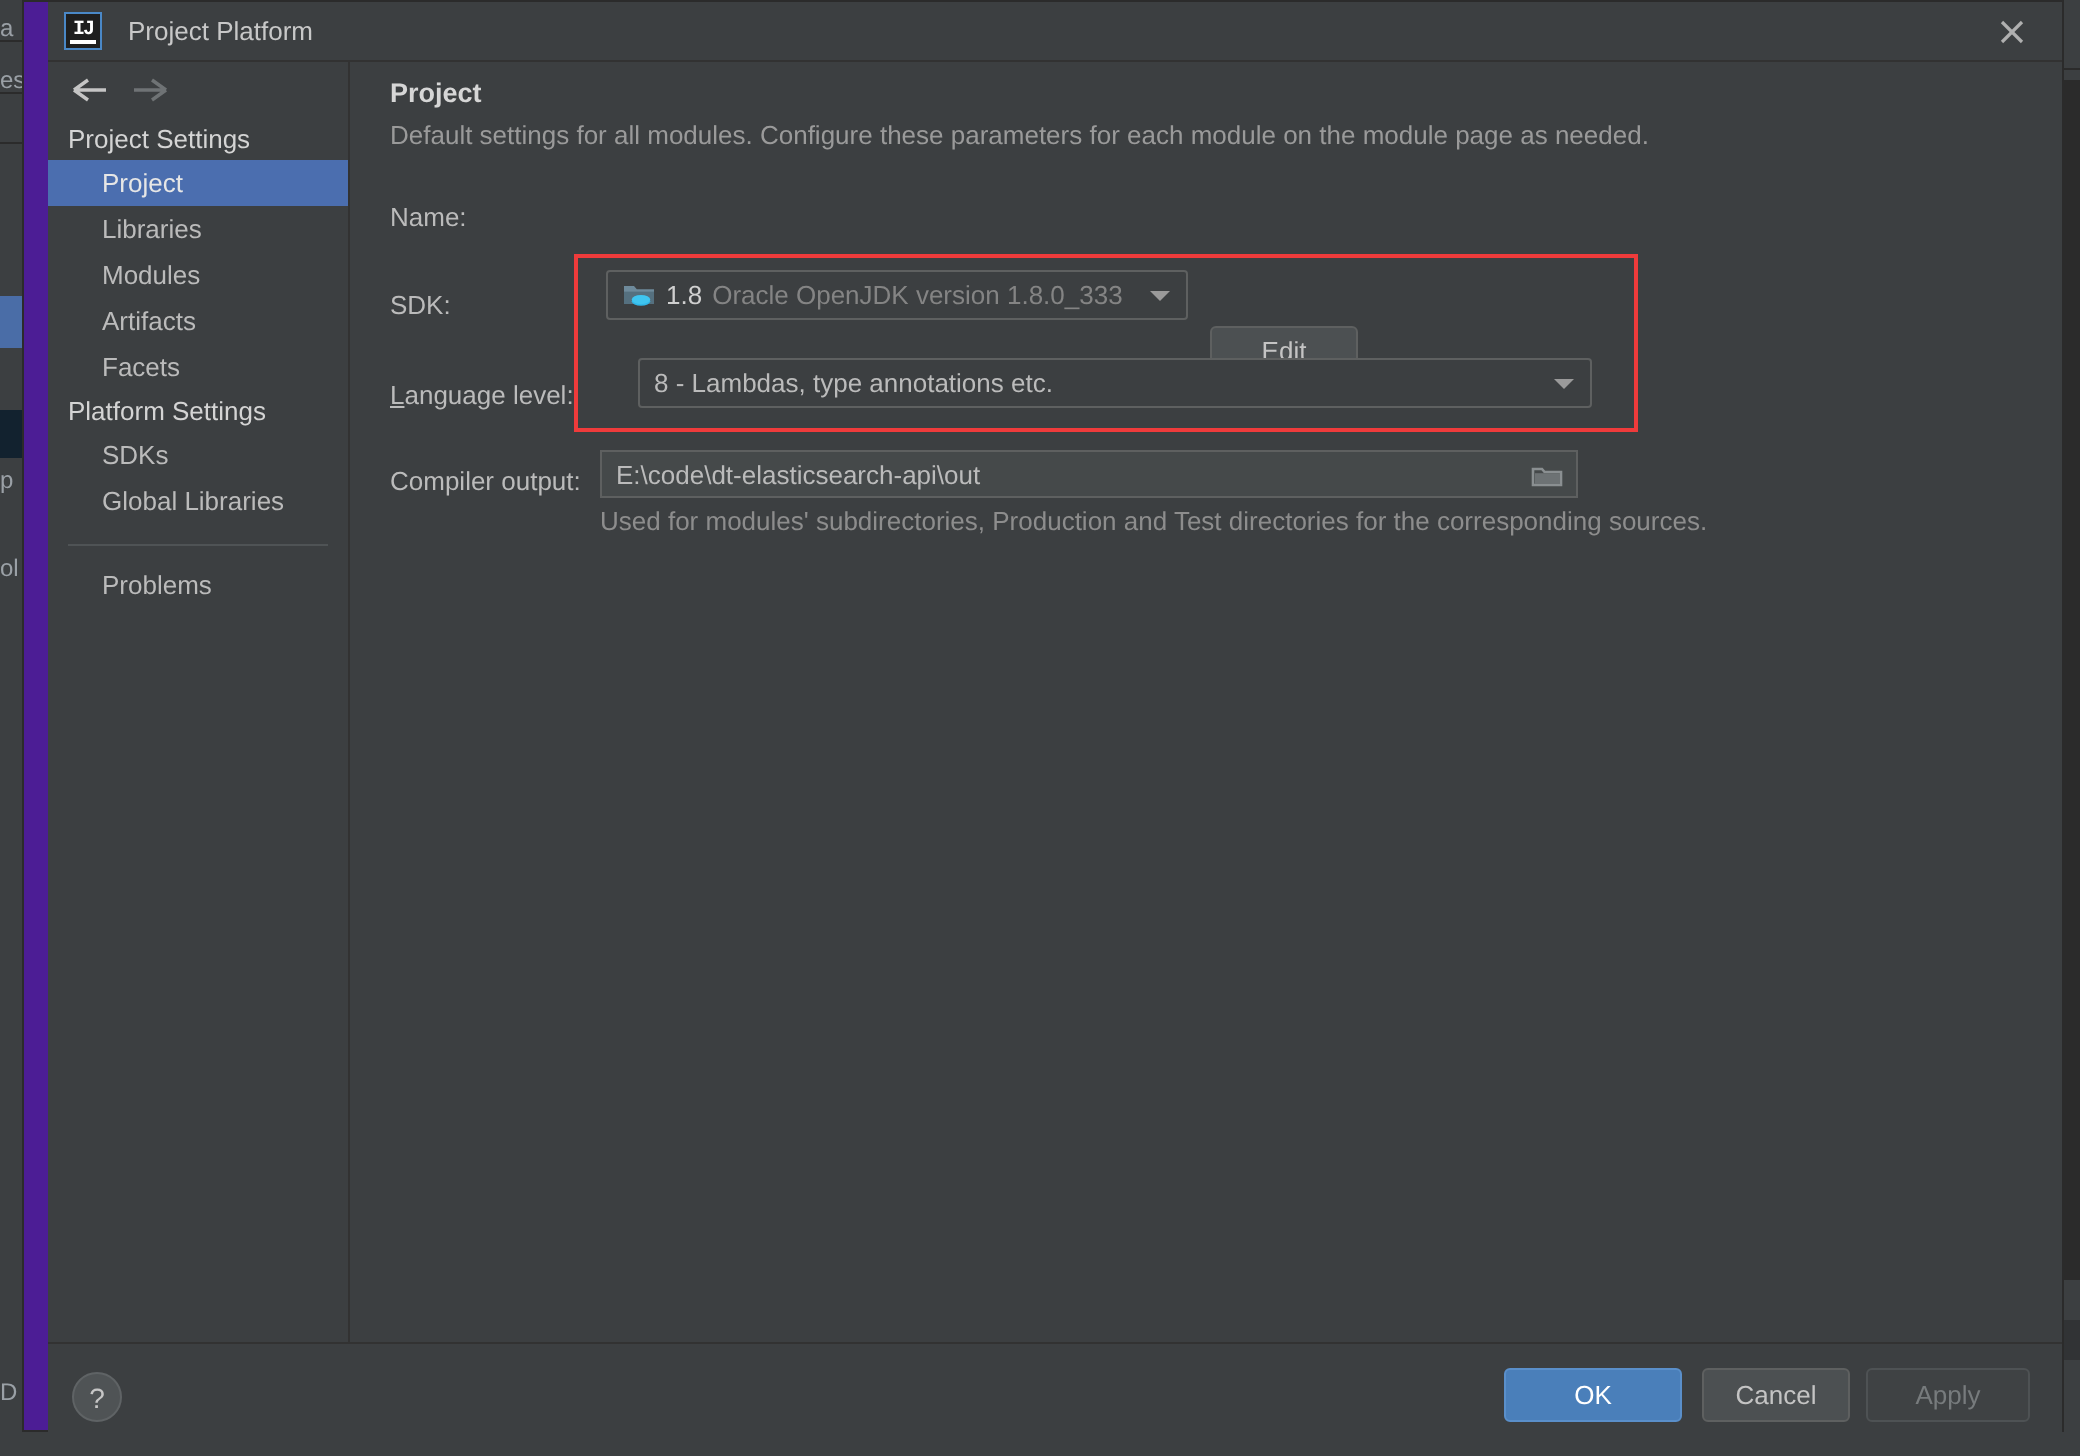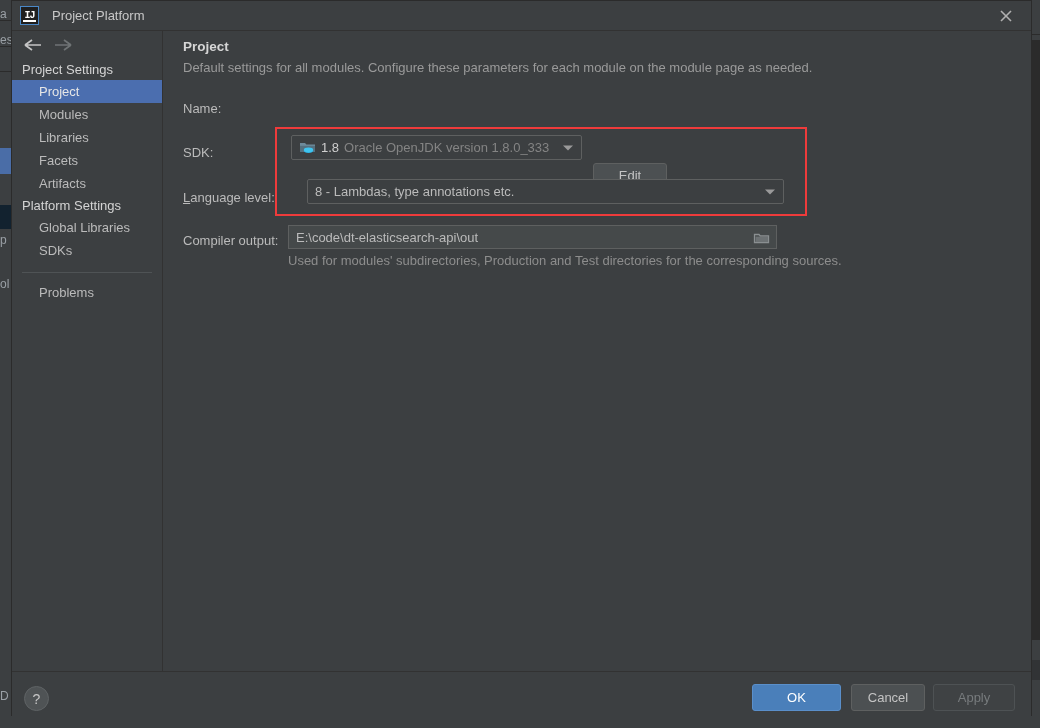--- a/index.html
+++ b/index.html
@@ -19,21 +19,21 @@
   #bg-redmark{position:absolute;left:16px;width:5px;height:12px;background:#c75450;}
   #bg-right{position:absolute;left:1022px;top:0;width:18px;height:728px;background:#3c3f41;}
   #bg-right .rline{position:absolute;left:0;width:18px;height:1px;background:#2b2b2b;}
   #bg-bottombar{position:absolute;left:0;top:712px;width:1040px;height:16px;background:#3c3f41;}
   #bg-dark-right{position:absolute;left:1032px;top:40px;width:8px;height:600px;background:#2b2b2b;}
   #bg-dark-right2{position:absolute;left:1032px;top:660px;width:8px;height:20px;background:#313335;}
 
   
   #dialog{
     position:absolute;left:11px;top:0;width:1021px;height:716px;
-    background:#4c1d95;border:1px solid #2b2b2b;box-sizing:border-box;
+    background:#4c1d95;border:1px solid #2b2b2b;box-sizing:border-box;padding-left:12px;
   }
   #titlebar{
     position:relative;height:29px;background:#3c3f41;
     border-bottom:1px solid #323232;
     display:flex;align-items:center;
   }
   #ij-logo{
     width:19px;height:19px;margin-left:8px;background:#1f1f1f;
     border:1px solid #4a88c7;box-sizing:border-box;
     display:flex;align-items:center;justify-content:center;
@@ -186,28 +186,28 @@
         </div>
         <div class="navarrow">
           <svg width="20" height="14" viewBox="0 0 20 14">
             <path d="M18 7 L11 2 M18 7 L11 12 M18 7 L2 7" stroke="#6f7375" stroke-width="1.7" fill="none"></path>
           </svg>
         </div>
       </div>
 
       <div class="sb-header">Project Settings</div>
       <div class="sb-item selected">Project</div>
+      <div class="sb-item">Libraries</div>
       <div class="sb-item">Modules</div>
-      <div class="sb-item">Libraries</div>
+      <div class="sb-item">Artifacts</div>
       <div class="sb-item">Facets</div>
-      <div class="sb-item">Artifacts</div>
 
       <div class="sb-header">Platform Settings</div>
+      <div class="sb-item">SDKs</div>
       <div class="sb-item">Global Libraries</div>
-      <div class="sb-item">SDKs</div>
 
       <div class="sb-div"></div>
       <div class="sb-item">Problems</div>
     </div>
 
     <div id="content">
 
       <div id="sect-title">Project</div>
       <div id="sect-desc">Default settings for all modules. Configure these parameters for each module on the module page as needed.</div>
 

